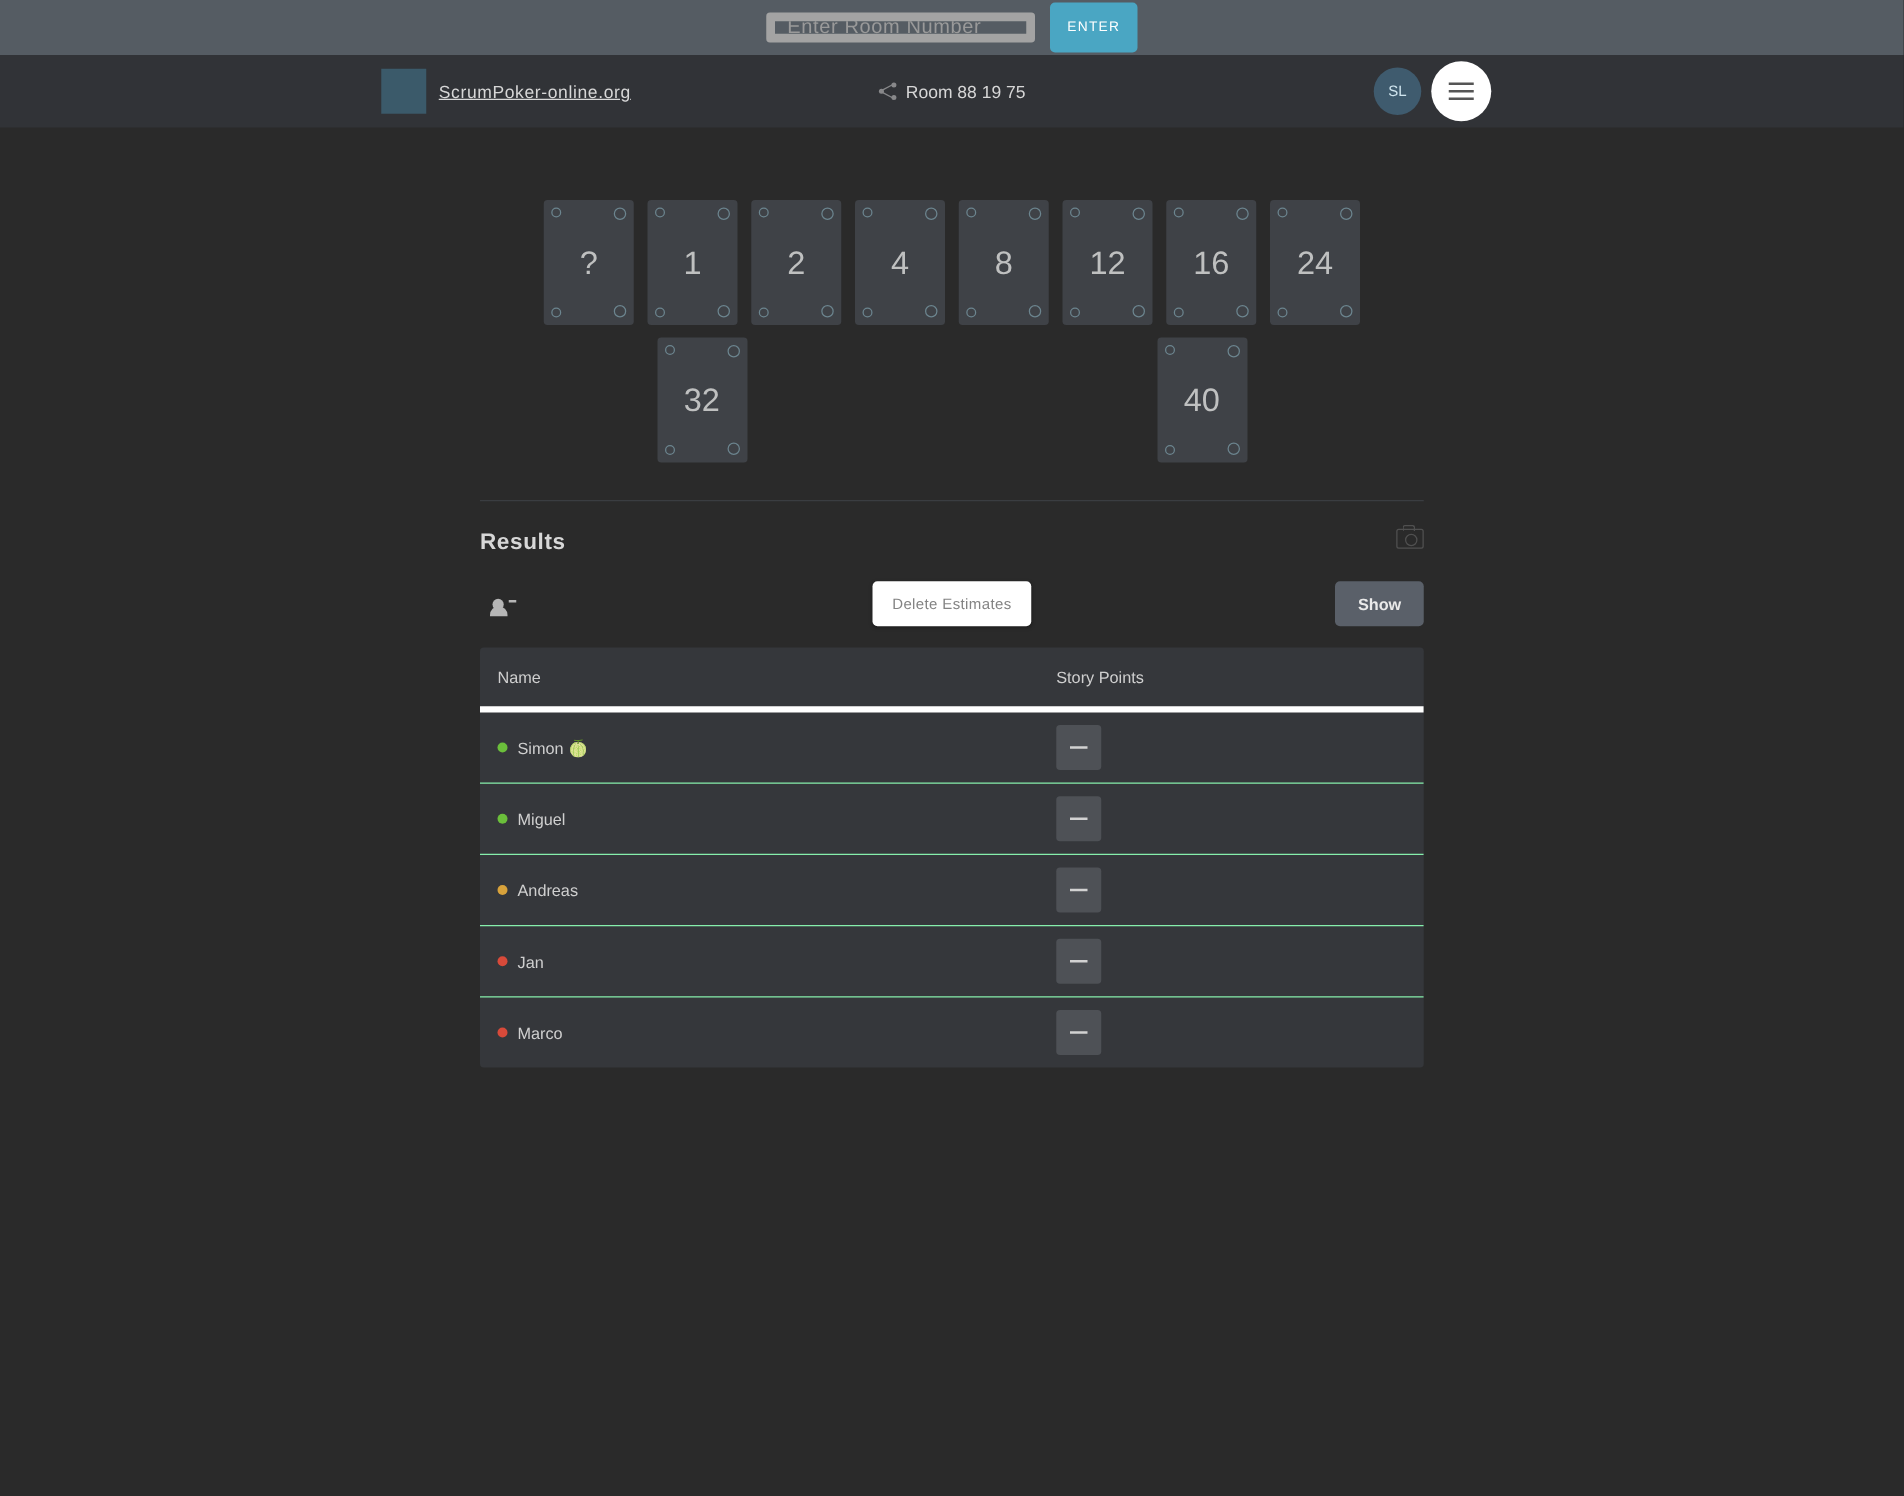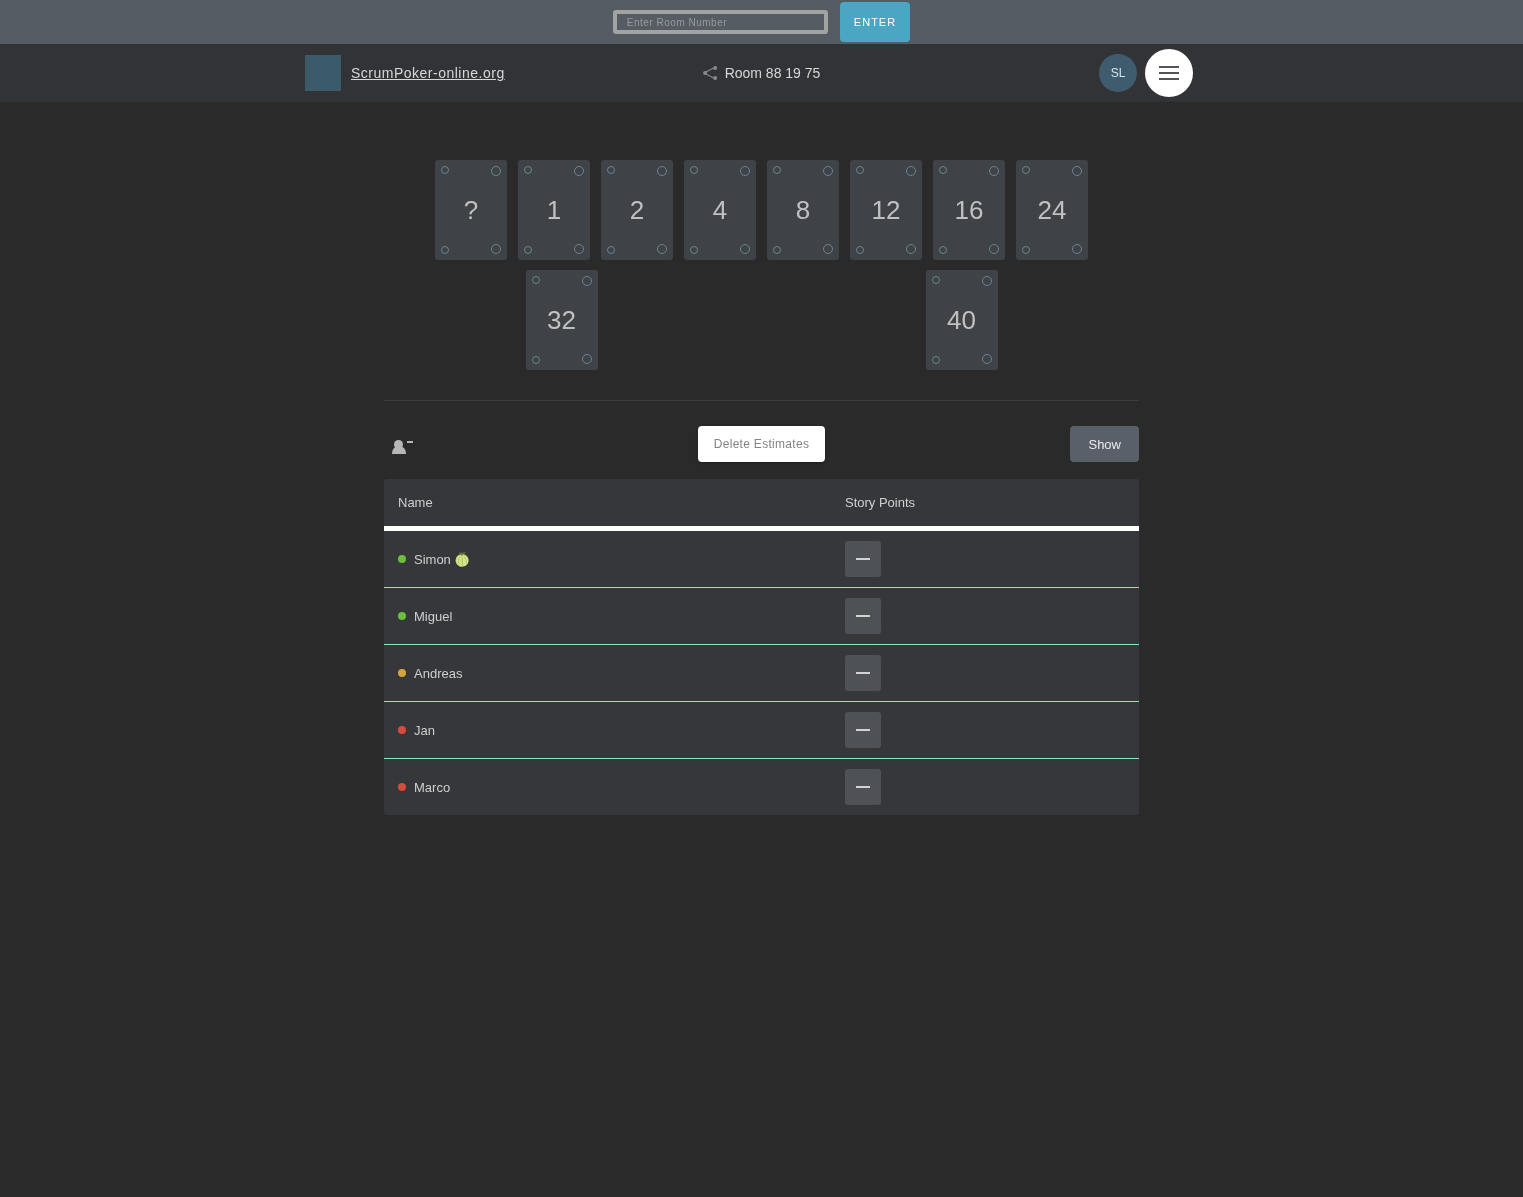--- a/index.html
+++ b/index.html
@@ -19,24 +19,24 @@
     background: #555c63;
     display: flex;
     align-items: center;
     justify-content: center;
     gap: 12px;
   }
   .room-input {
     width: 215px;
     height: 24px;
     background: transparent;
-    border: 4px solid #a3a3a3;
+    border: 7px solid #a3a3a3;
     border-radius: 3px;
     padding: 0 10px;
-    font-size: 10px;
+    font-size: 16px;
     color: #cfcfcf;
   }
   .room-input::placeholder { color: #9a9a9a; letter-spacing: .5px; }
   .enter-btn {
     height: 40px;
     padding: 0 14px;
     background: #4aa6c3;
     border: none;
     border-radius: 4px;
     color: #fff;
@@ -170,20 +170,21 @@
     background:#fff;border:none;border-radius:4px;
     padding:0 16px;height:36px;font-size:12px;color:#838383;
     cursor:pointer;letter-spacing:.3px;
     box-shadow:0 1px 3px rgba(0,0,0,.3);
   }
   .show-btn{
     position:absolute;right:0;
     background:#5a6069;border:none;border-radius:4px;
     height:36px;padding:0 18px;font-size:13px;color:#eaeaea;
     cursor:pointer;
+    font-weight:bold;
   }
 
   .table{
     background:#35373b;border-radius:3px;overflow:hidden;
   }
   .thead{display:flex;padding:16px 14px;font-size:13px;border-bottom:5px solid #ffffff;}
   .th-name{flex:1;}
   .th-sp{width:280px;}
 
   .trow{
@@ -288,20 +289,24 @@
       </div>
     <div class="card">
         <span class="c-tl"></span>
         <span class="c-bl"></span>
         <span>40</span>
       </div>
   </div>
 
   <hr class="section-div">
 
+  <div class="results-hdr">
+    <h2>Results</h2>
+    <span class="cam-ico">.</span>
+  </div>
 
   <div class="action-row">
     <span class="user-ico">
       <span class="head"></span>
         <span class="body"></span>
         <span class="dash"></span>
     </span>
     <button class="del-btn">Delete Estimates</button>
     <button class="show-btn">Show</button>
   </div>

